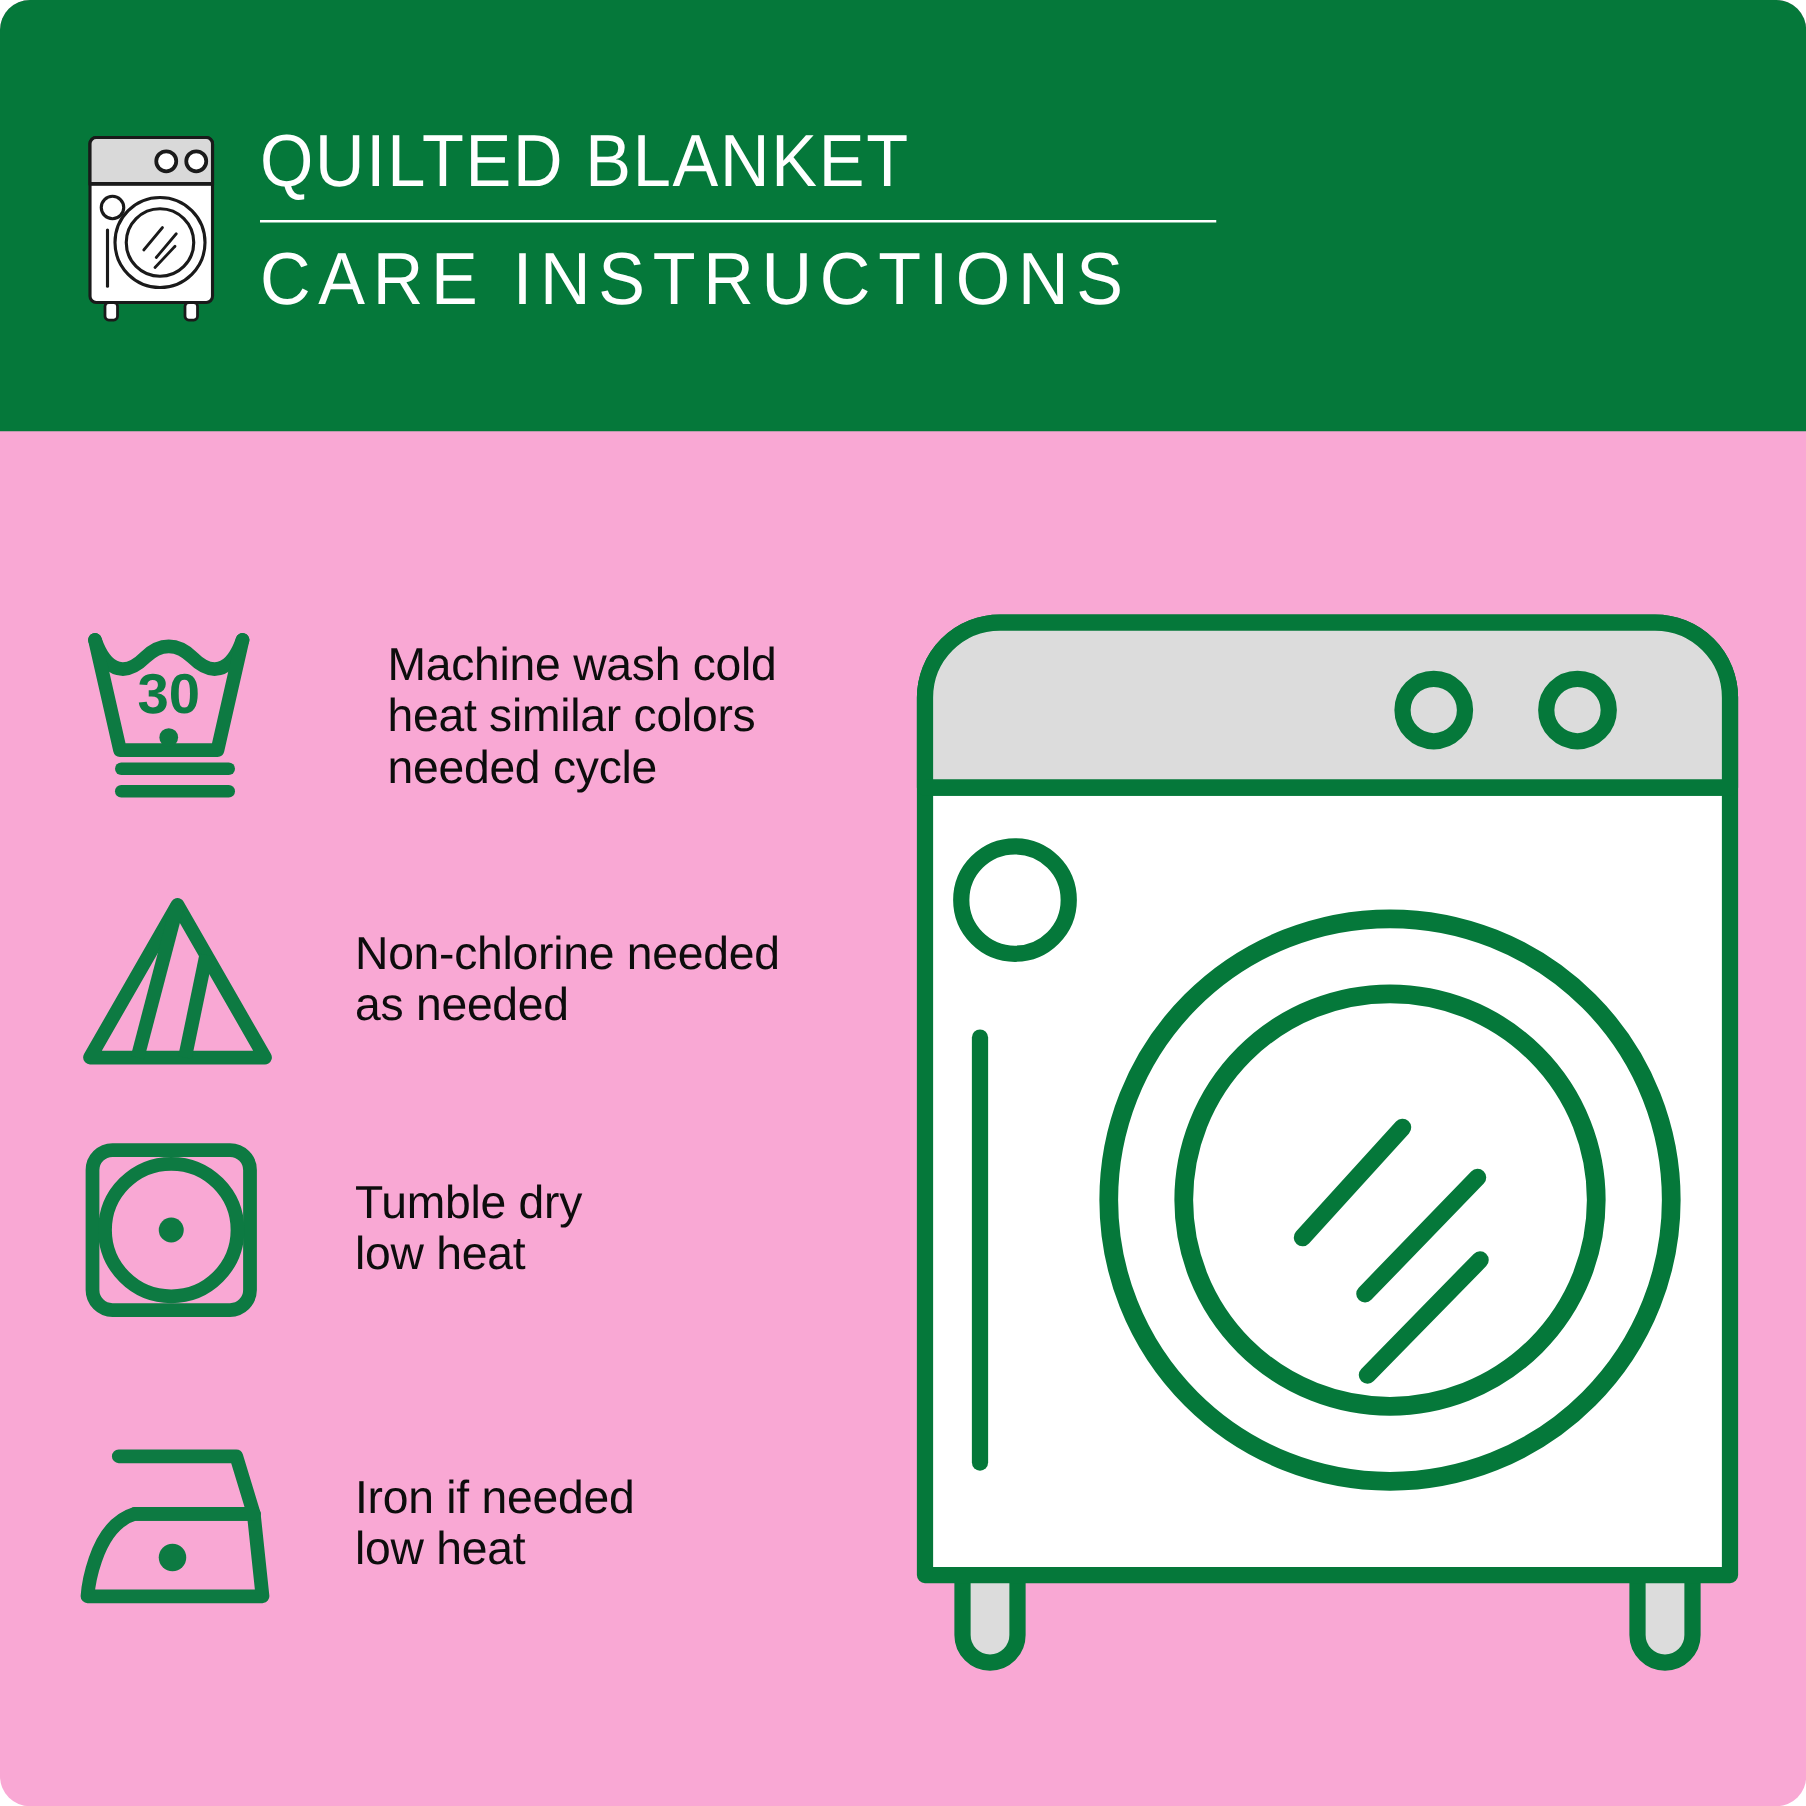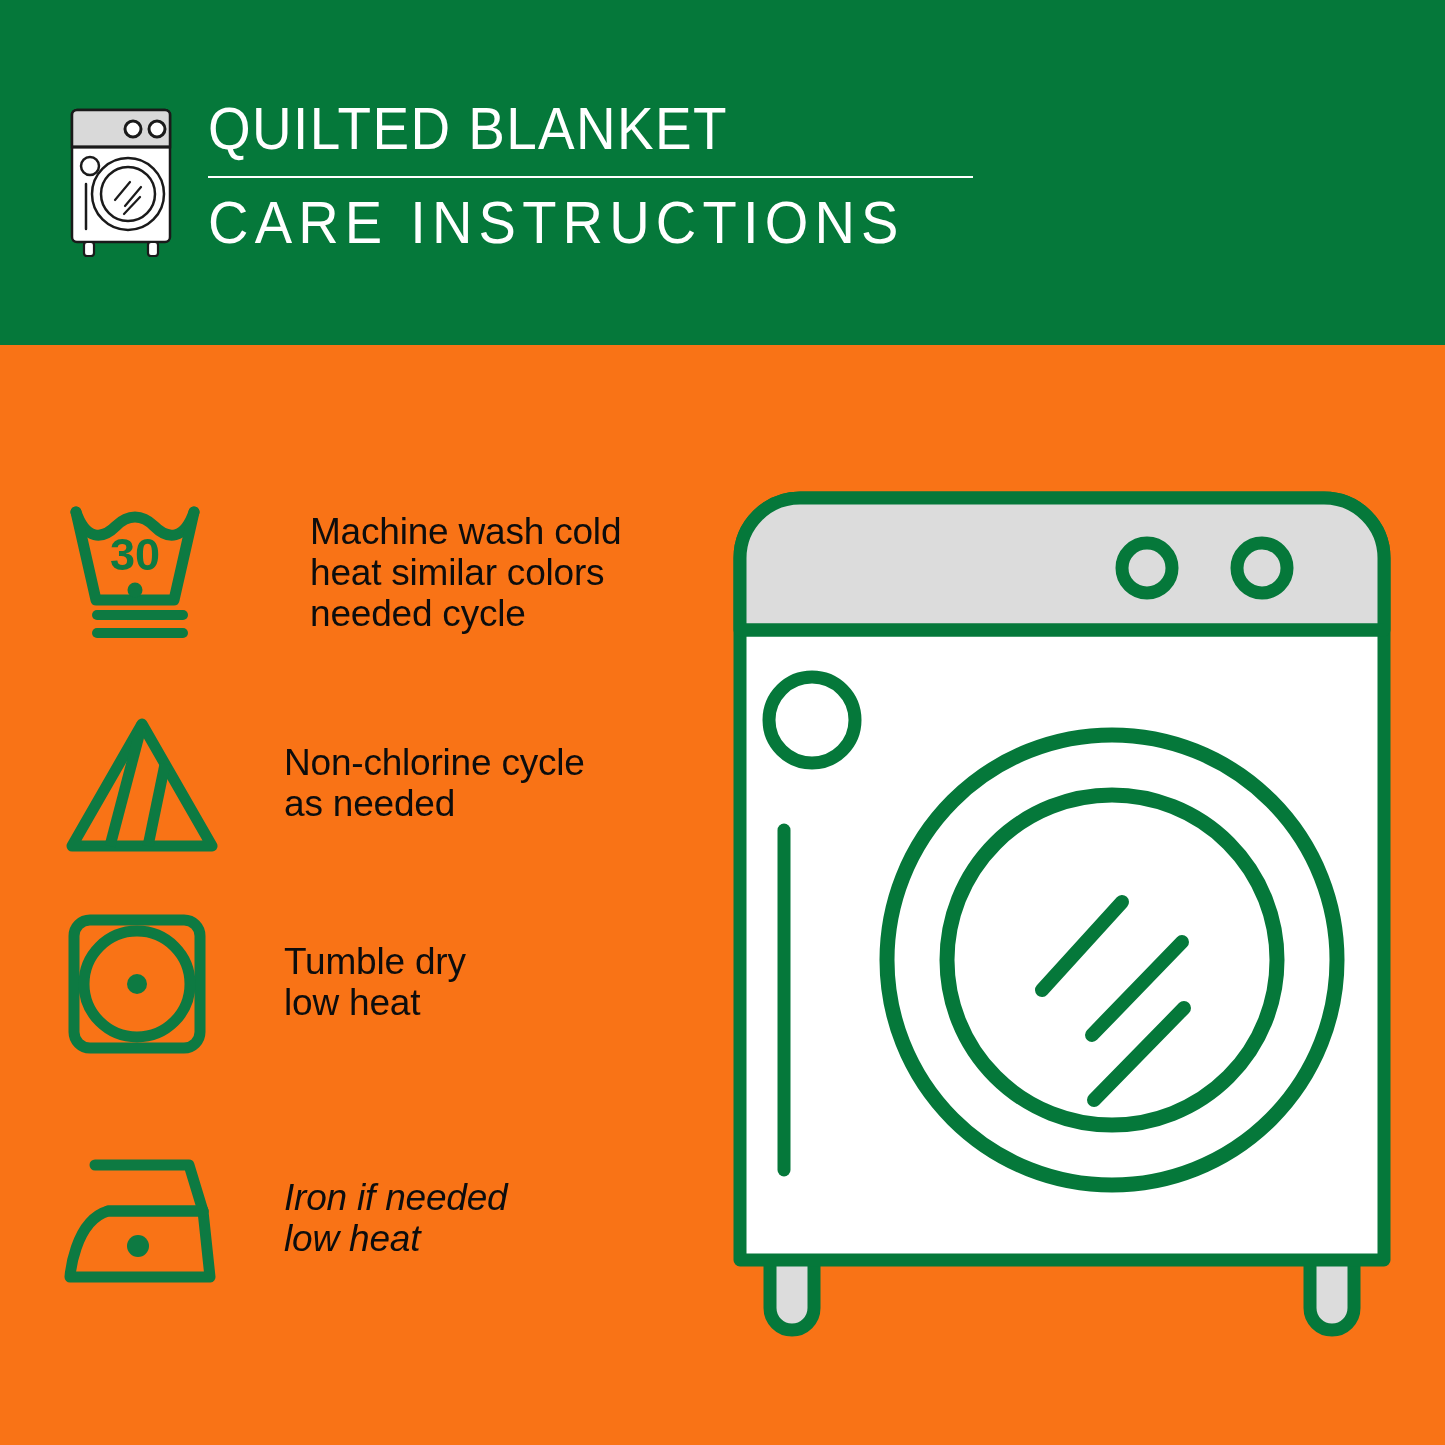--- a/index.html
+++ b/index.html
@@ -7,22 +7,23 @@
     padding: 0;
     background: #ffffff;
   }
   body {
     font-family: "Liberation Sans", sans-serif;
   }
   .page {
     position: relative;
     width: 1445px;
     height: 1445px;
-    background: #f97316;
+    background: #f9a8d4;
     overflow: hidden;
+    border-radius: 24px;
   }
 
   
   .header {
     position: absolute;
     left: 0;
     top: 0;
     width: 1445px;
     height: 345px;
     background: #05783a;
@@ -110,21 +111,21 @@
     color: #0d0d0d;
     font-family: "Liberation Sans", sans-serif;
     font-size: 37px;
     font-weight: 400;
     line-height: 41px;
     letter-spacing: -0.2px;
   }
   .care-row.r0 .care-text { padding-top: 16px; }
   .care-row.r1 .care-text { padding-top: 32px; }
   .care-row.r2 .care-text { padding-top: 32px; }
-  .care-row.r3 .care-text { padding-top: 32px; font-style: italic; }
+  .care-row.r3 .care-text { padding-top: 32px; }
   .care-text span { display: block; }
 
   
   .washer {
     position: absolute;
     left: 722px;
     top: 480px;
     width: 680px;
     height: 880px;
   }
@@ -205,21 +206,21 @@
       <div class="care-symbol">
         <svg viewBox="0 0 170 150" width="170" height="150">
 
           <path d="M80 14 L 150 136 L 10 136 Z" fill="none" stroke="#0d7a42" stroke-width="11" stroke-linejoin="round"></path>
 
           <path d="M80 14 L 48 136" fill="none" stroke="#0d7a42" stroke-width="11" stroke-linecap="butt"></path>
           <path d="M103 54 L 86 136" fill="none" stroke="#0d7a42" stroke-width="11" stroke-linecap="butt"></path>
         </svg>
       </div>
       <div class="care-text">
-        <span>Non-chlorine cycle</span>
+        <span>Non-chlorine needed</span>
         <span>as needed</span>
       </div>
     </div>
 
     <div class="care-row r2">
       <div class="care-symbol">
         <svg viewBox="0 0 150 145" width="150" height="145">
           <rect x="12" y="8" width="126" height="128" rx="16" ry="16" fill="none" stroke="#0d7a42" stroke-width="11"></rect>
           <circle cx="75" cy="72" r="53" fill="none" stroke="#0d7a42" stroke-width="11"></circle>
           <circle cx="75" cy="72" r="10" fill="#0d7a42"></circle>

